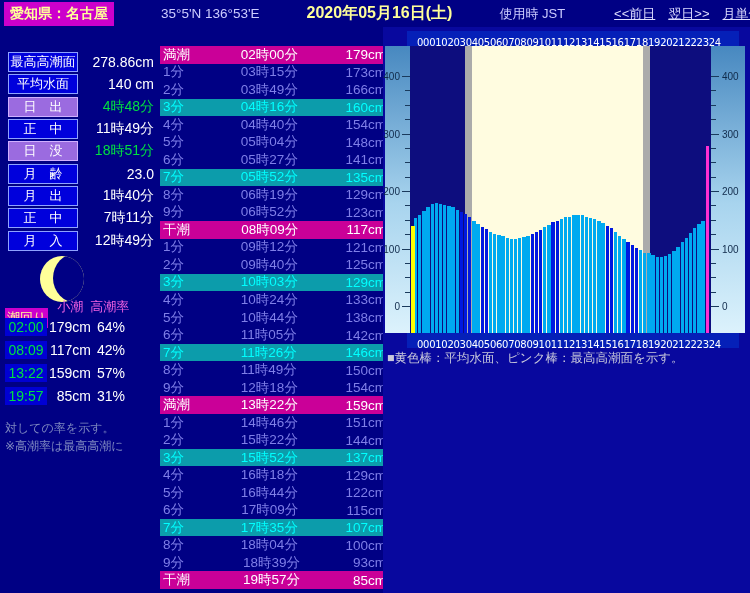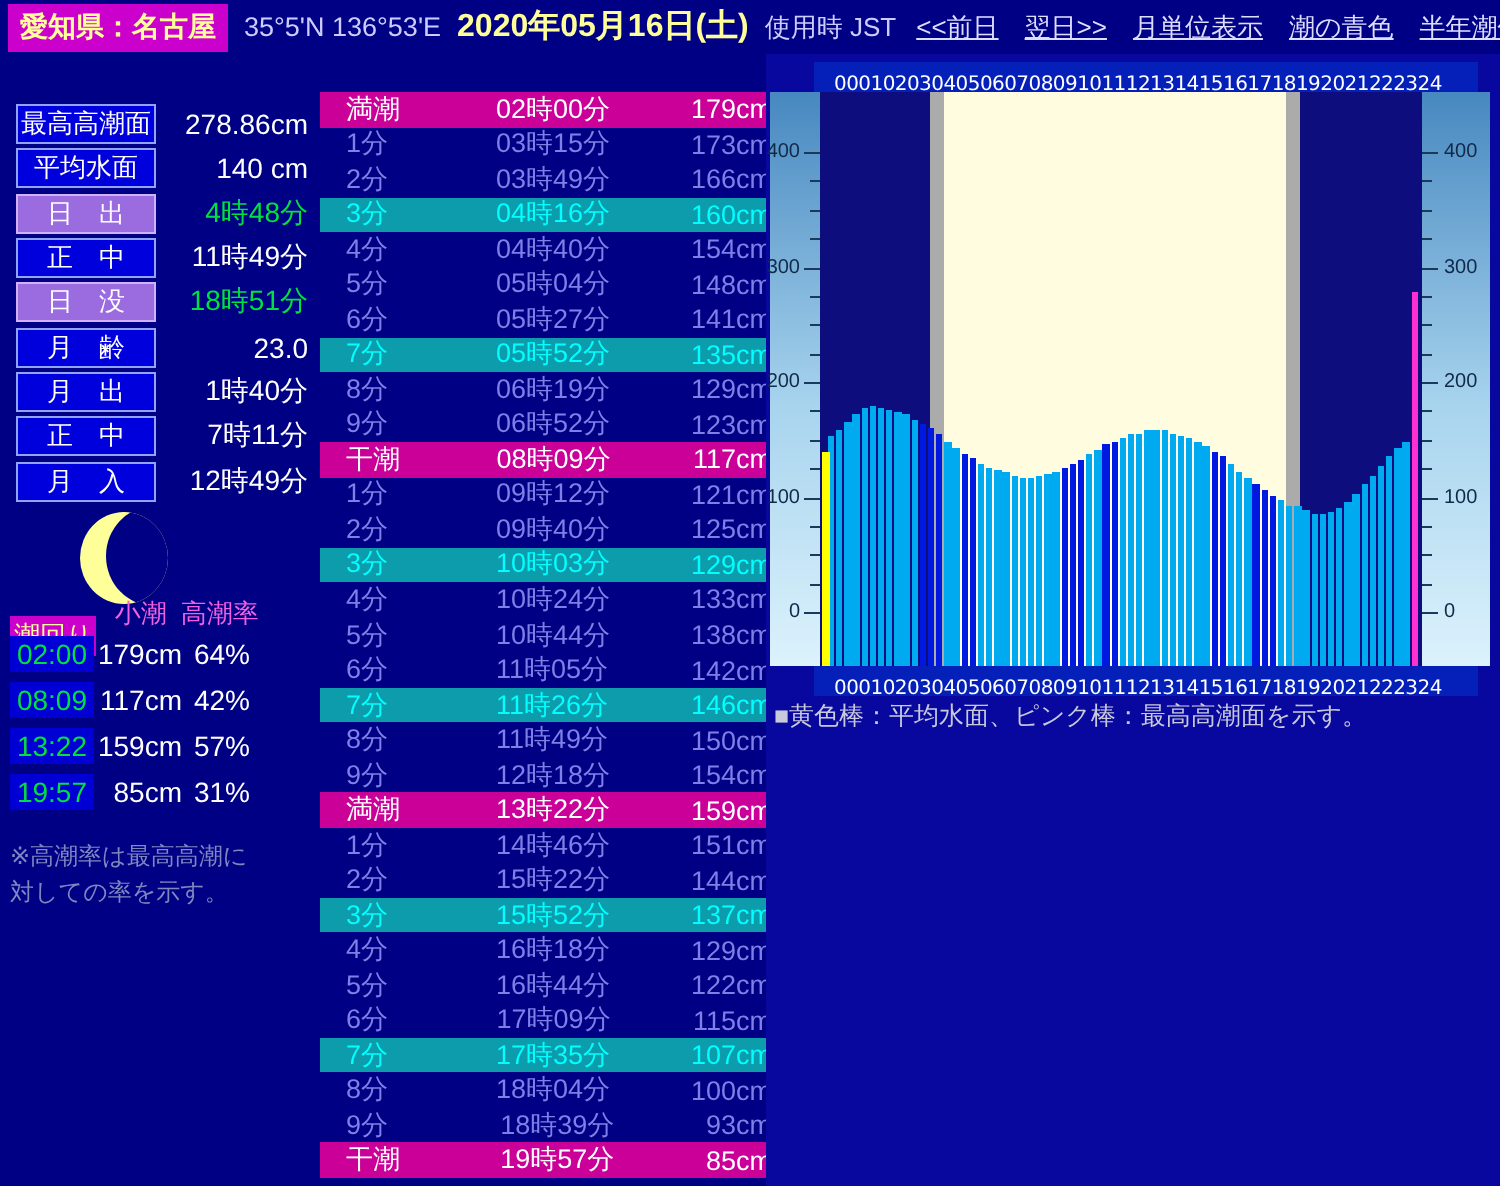--- a/index.html
+++ b/index.html
@@ -1,19 +1,19 @@
 <!DOCTYPE html>
 <html><head>
 <meta charset="utf-8">
 <style>
   html,body{margin:0;padding:0;background:#000088;}
   .page{position:relative;width:750px;height:593px;background:#000084;overflow:hidden;
         font-family:"Liberation Sans","DejaVu Sans",sans-serif;}
   
-  .topbar{position:absolute;left:0;top:0;width:750px;height:27px;display:flex;align-items:center;}
+  .topbar{position:absolute;left:0;top:0;width:750px;height:27px;display:flex;align-items:center;gap:39px;}
   .station-badge{margin-left:4px;background:#CC00CC;color:#FFFF99;font-size:14px;font-weight:bold;
                  padding:3px 6px;white-space:nowrap;}
   .coords{color:#CCCCFF;font-size:13.5px;margin-left:8px;white-space:nowrap;}
   .date{color:#FFFF99;font-size:16px;font-weight:bold;margin-left:8px;white-space:nowrap;}
   .tz{color:#CCCCFF;font-size:13px;margin-left:8px;white-space:nowrap;}
   .toplinks{display:flex;margin-left:10px;gap:13px;}
   .toplinks a{color:#DDDDFF;font-size:13px;text-decoration:underline;white-space:nowrap;cursor:pointer;}
   
   .info-rows{position:absolute;left:8px;top:51px;width:146px;}
   .info-row{height:22.3px;display:flex;align-items:center;justify-content:space-between;}
@@ -34,21 +34,21 @@
   .summary-type{color:#F060E0;font-size:13px;margin-left:9px;}
   .summary-rate{color:#F060E0;font-size:13px;margin-left:7px;}
   .summary-row{display:flex;align-items:center;height:23px;font-size:14px;}
   .summary-time{background:#0000D4;color:#00E040;width:42px;text-align:center;padding:1px 0;}
   .summary-height{color:#FFFFFF;width:44px;text-align:right;}
   .summary-pct{color:#FFFFFF;width:40px;text-align:center;}
   .summary-note{color:#7E88C0;font-size:12px;line-height:18px;margin-top:12px;}
   
   .tide-table{position:absolute;left:160px;top:46px;width:230px;}
   .trow{height:17.52px;display:flex;align-items:center;font-size:13.5px;color:#7F7FE8;}
-  .trow .tlabel{width:44px;padding-left:13px;}
+  .trow .tlabel{width:44px;padding-left:3px;}
   .trow .ttime{width:110px;margin-left:36px;}
   .trow .theight{flex:1;text-align:right;padding-right:4px;}
   .trow.peak{background:#CA0098;color:#FFFFFF;}
   .trow.mid{background:#0C9CAB;color:#00FFFF;}
   
   .chart-section{position:absolute;left:383px;top:27px;width:367px;height:566px;background:#08089E;}
   .hour-strip{position:absolute;left:24px;width:332px;height:15px;background:#0520B8;overflow:hidden;}
   .hour-strip.top{top:4px;}
   .hour-strip.bottom{top:306px;}
   .hour-strip .hlabels{position:absolute;left:10px;top:1px;white-space:nowrap;}
@@ -158,22 +158,22 @@
           <span class="summary-height">159cm</span>
           <span class="summary-pct">57%</span>
         </div>
         <div class="summary-row">
           <span class="summary-time">19:57</span>
           <span class="summary-height">85cm</span>
           <span class="summary-pct">31%</span>
         </div>
       </div>
     <div class="summary-note">
+      <div>対しての率を示す。</div>
       <div>※高潮率は最高高潮に</div>
-      <div>対しての率を示す。</div>
     </div>
   </div>
 
   <div class="tide-table" id="tide-table">
       <div class="trow peak">
         <span class="tlabel">満潮</span>
         <span class="ttime">02時00分</span>
         <span class="theight">179cm</span>
       </div>
       <div class="trow normal">

